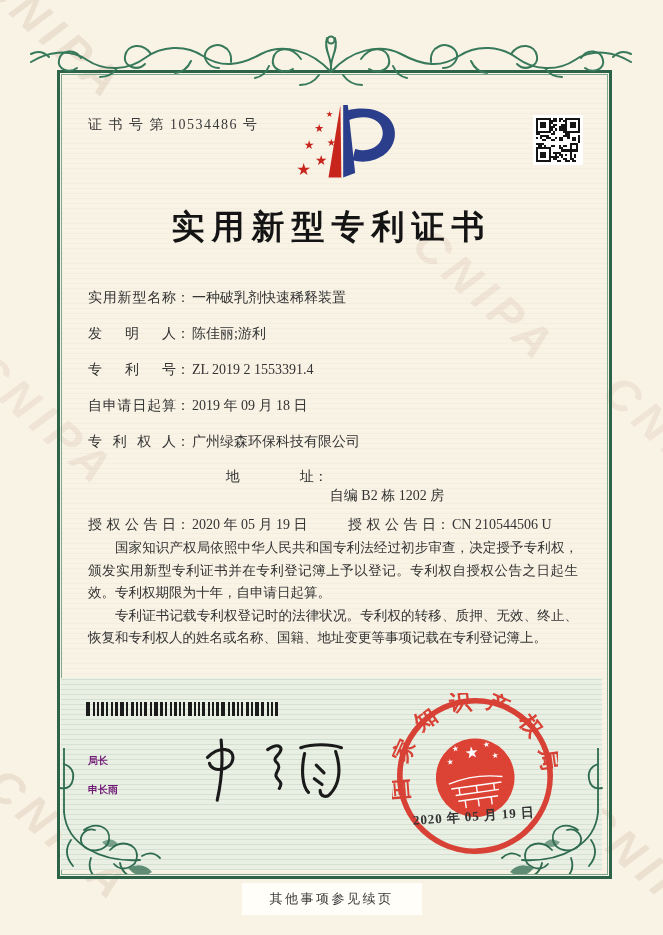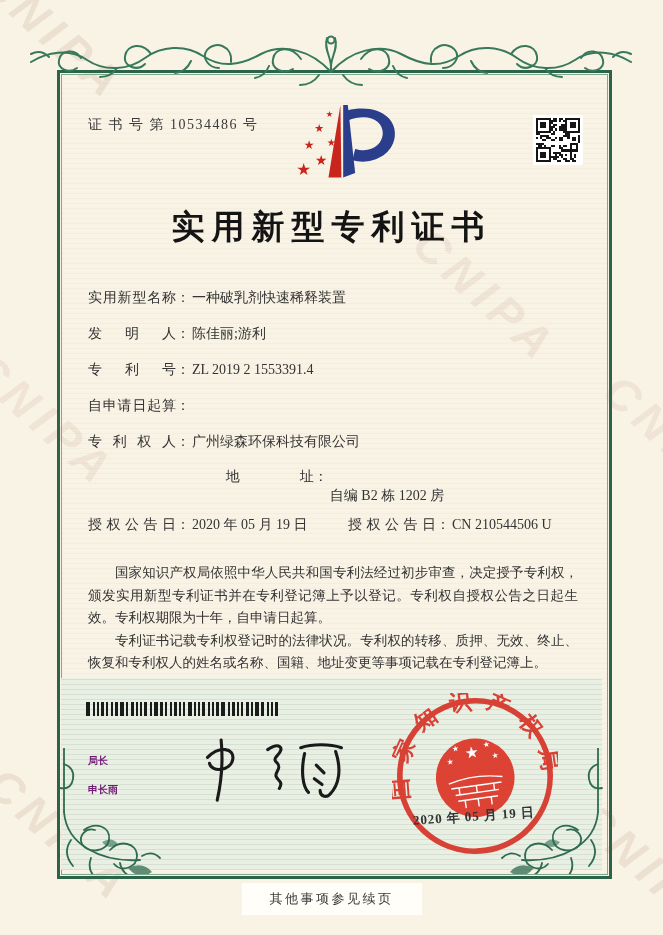--- a/index.html
+++ b/index.html
@@ -49,21 +49,21 @@
   
   .fields{position:absolute;left:88px;top:287px;width:494px;font-size:14px;color:#333;z-index:4;}
   .row{display:flex;line-height:22px;margin-bottom:14px;align-items:flex-start;}
   .lbl{display:inline-block;width:88px;flex:none;text-align:justify;text-align-last:justify;}
   .colon{flex:none;}
   .val{padding-left:2px;}
   .val-fixed{width:156px;flex:none;}
   .addr-lines{line-height:19px;padding-left:2px;}
   .row-addr{line-height:19px;margin-bottom:9px;justify-content:center;}
   
-  .paras{position:absolute;left:88px;top:562px;width:490px;font-size:13.5px;
+  .paras{position:absolute;left:88px;top:537px;width:490px;font-size:13.5px;
     line-height:22.5px;text-align:justify;color:#333;z-index:4;}
   .paras p{margin:0;text-indent:2em;}
   
   .barcode{position:absolute;left:86px;top:702px;height:14px;display:flex;z-index:4;}
   .barcode i{display:block;background:#1b1b1b;height:100%;}
   .director{position:absolute;left:88px;top:746px;z-index:4;
     font-family:Liberation Sans, sans-serif;
     font-size:10px;font-weight:600;color:#701a75;line-height:29px;}
   .signature{position:absolute;left:192px;top:732px;z-index:4;}
   .seal{position:absolute;left:392px;top:693px;z-index:5;opacity:0.95;}
@@ -616,20 +616,21 @@
       <span class="val">陈佳丽;游利</span>
     </div>
     <div class="row">
       <span class="lbl">专利号</span>
         <span class="colon">：</span>
       <span class="val">ZL 2019 2 1553391.4</span>
     </div>
     <div class="row">
       <span class="lbl">自申请日起算</span>
         <span class="colon">：</span>
+      <span class="val">2019 年 09 月 18 日</span>
     </div>
     <div class="row">
       <span class="lbl">专利权人</span>
         <span class="colon">：</span>
       <span class="val">广州绿森环保科技有限公司</span>
     </div>
     <div class="row row-addr">
       <span class="lbl">地址</span>
         <span class="colon">：</span>
       <span class="addr-lines">

